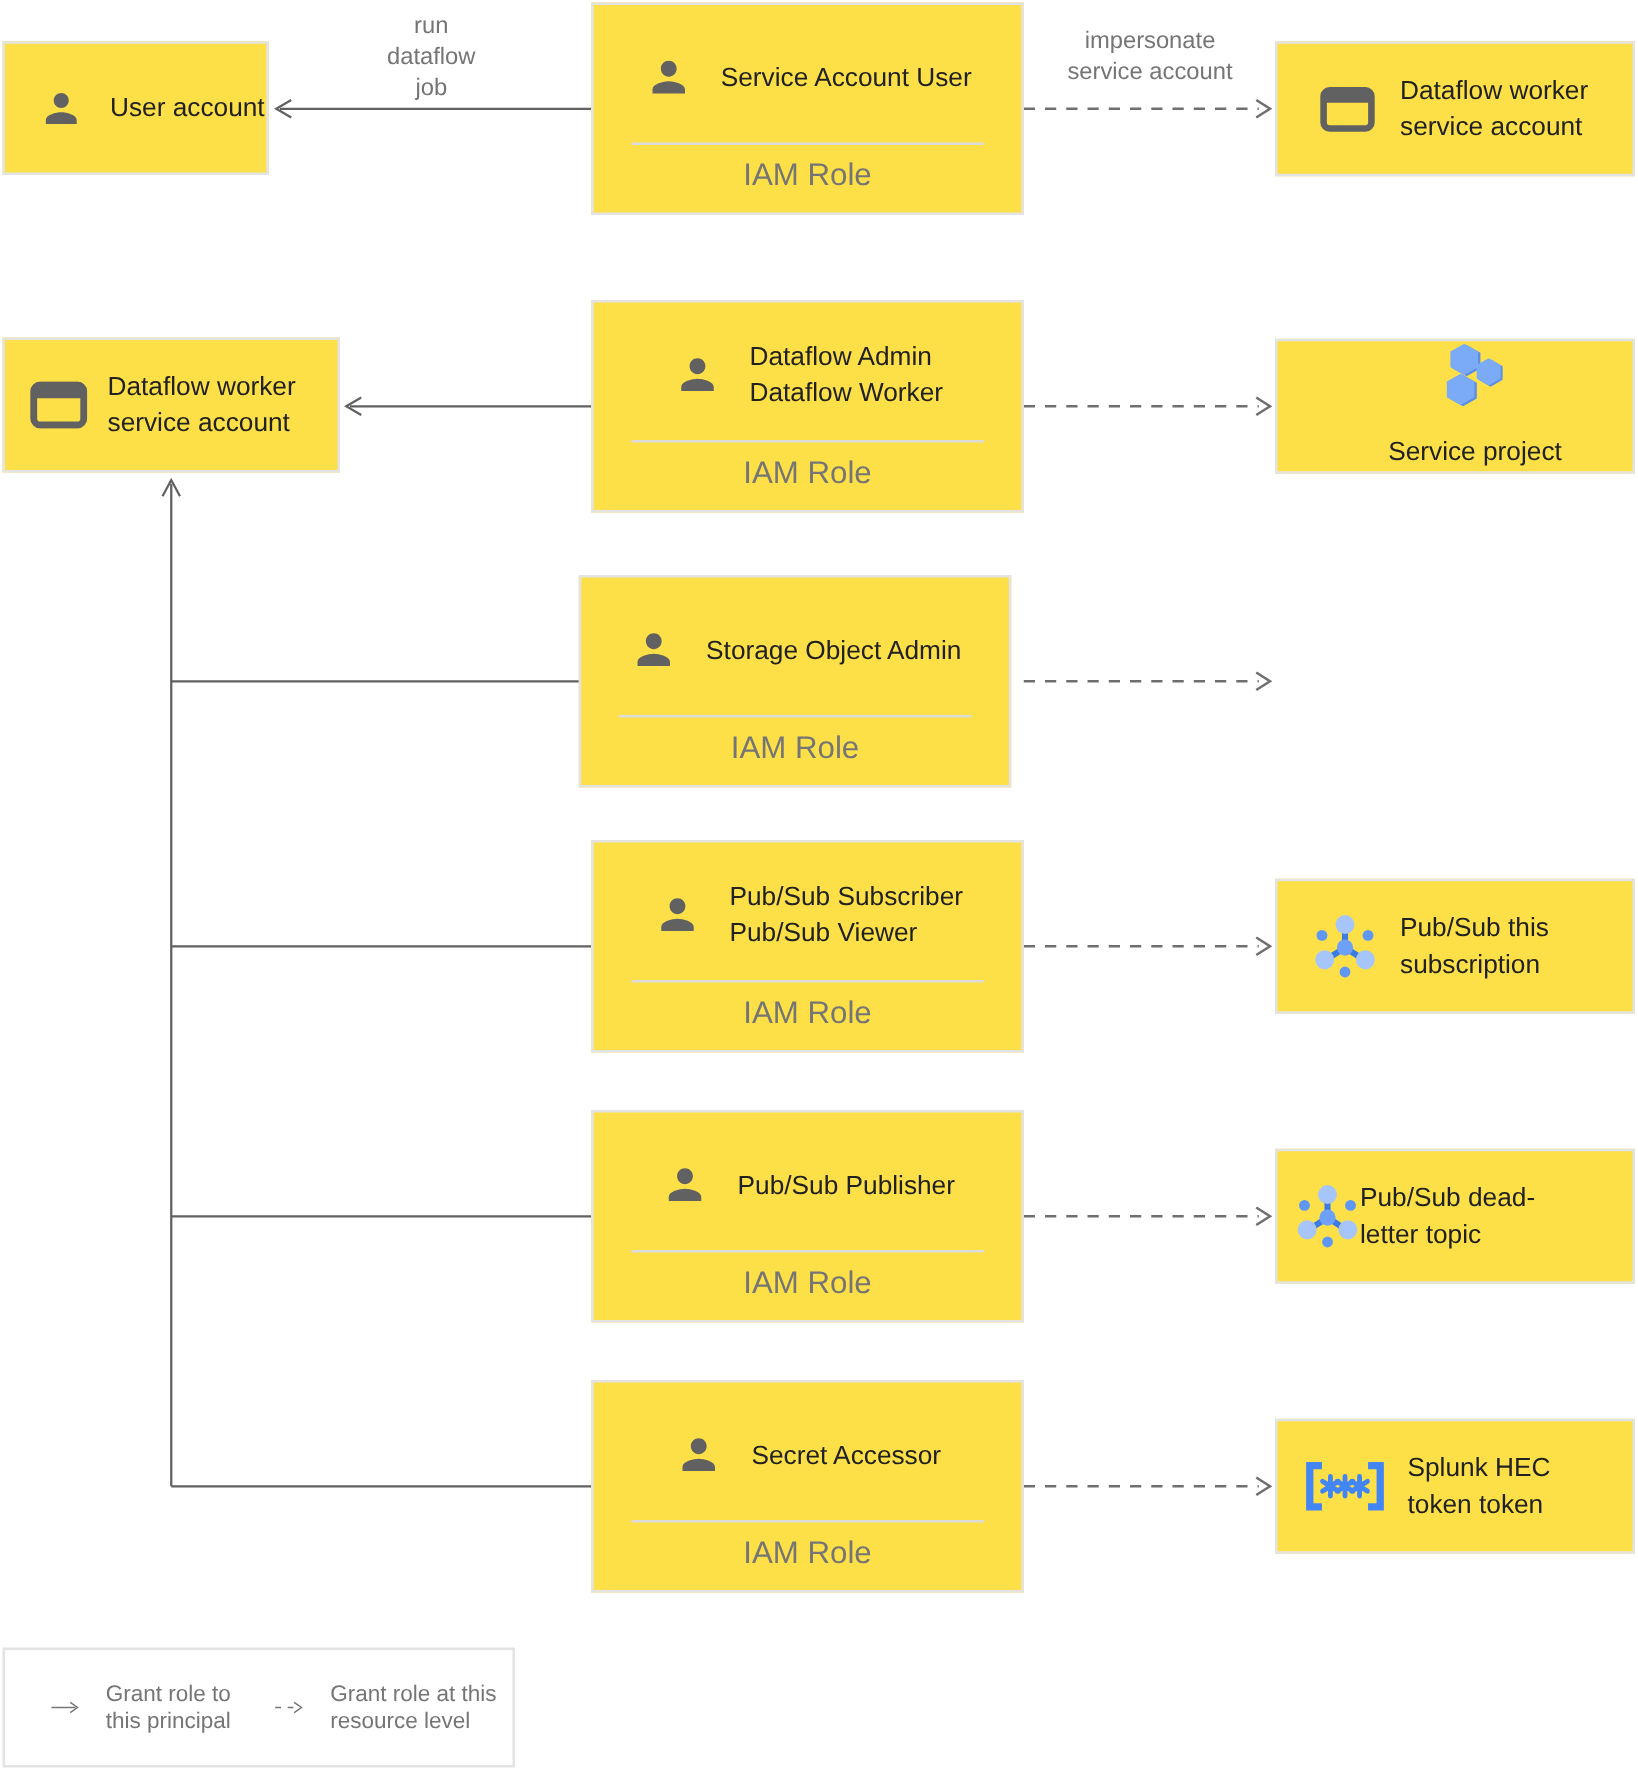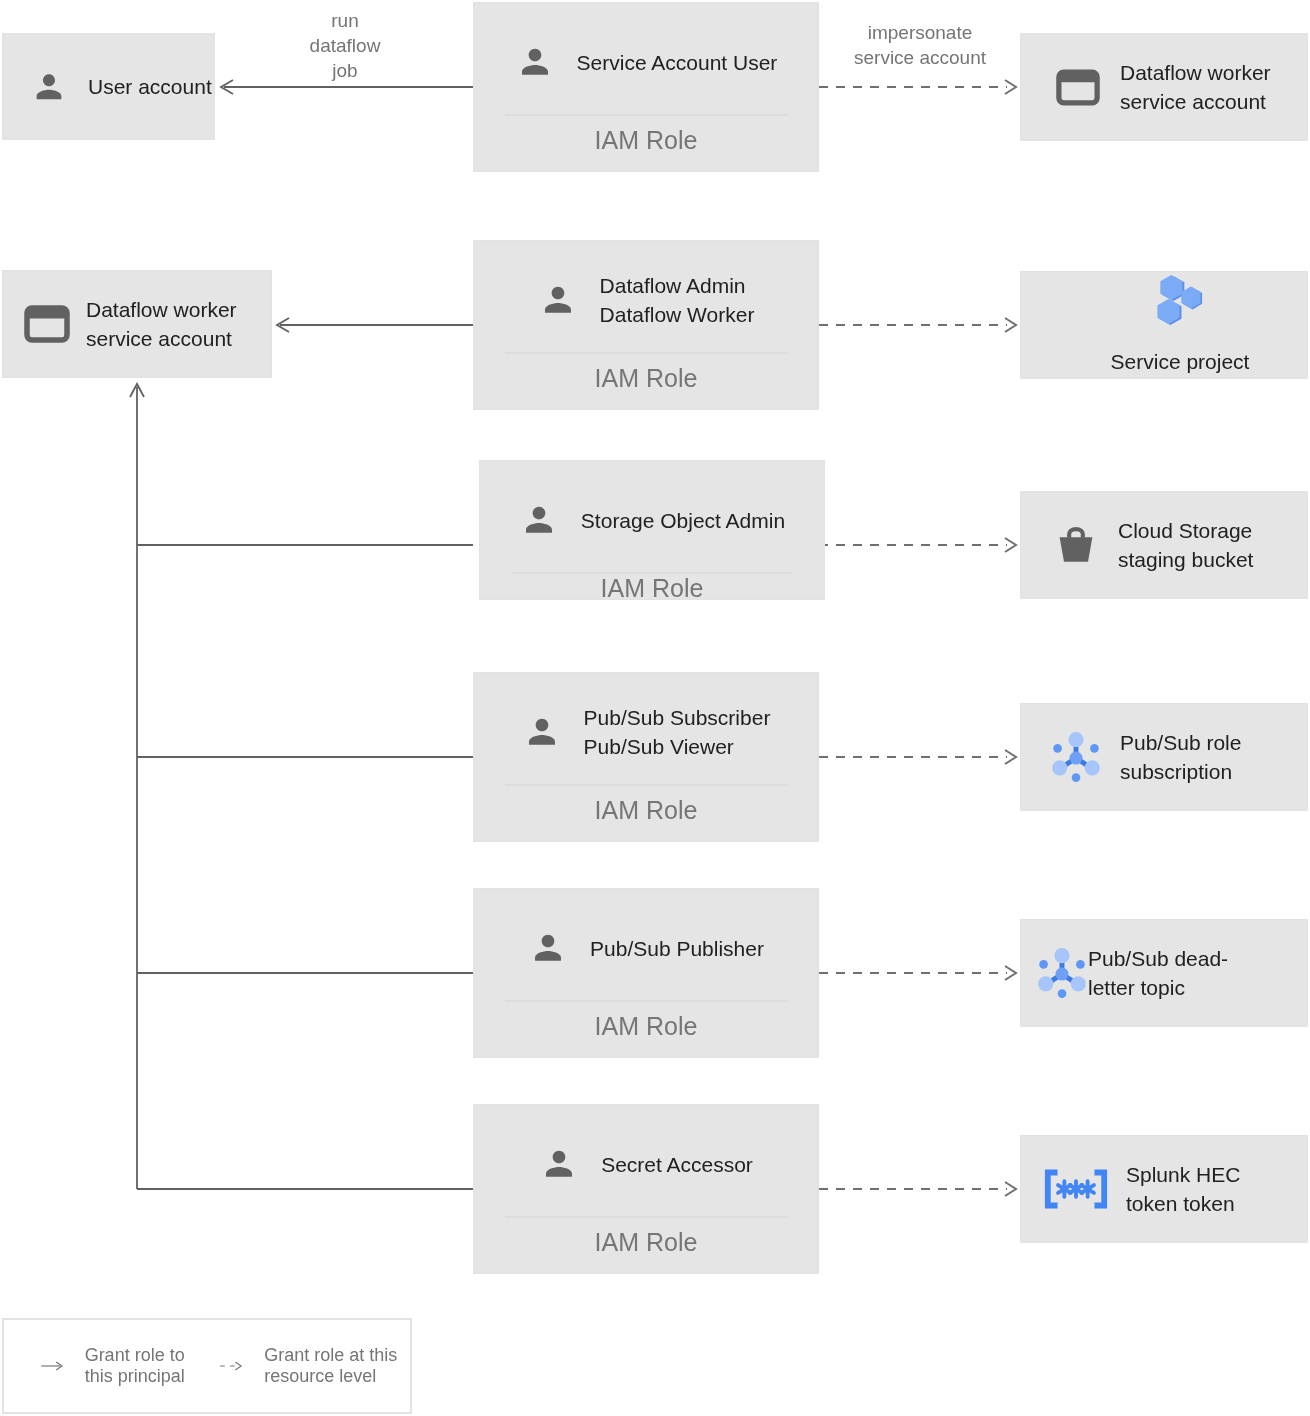--- a/index.html
+++ b/index.html
@@ -1,21 +1,21 @@
 <!DOCTYPE html>
 <html><head>
 <meta charset="utf-8">
 <style>
   html,body { margin:0; padding:0; background:#ffffff; }
   body { font-family:"Liberation Sans", sans-serif; }
   .canvas {
     position:relative; width:1310px; height:1416px; background:#ffffff; overflow:hidden;
   }
   .box {
-    position:absolute; background:#e5e5e5; border:2px solid #e3e3e3; box-sizing:border-box;
+    position:absolute; background:#fde047; border:2px solid #e3e3e3; box-sizing:border-box;
   }
   
   .entity-box { display:flex; align-items:center; }
   .entity-label {
     font-size:21px; line-height:29px; color:#212121;
   }
   
   .role-box { display:flex; flex-direction:column; }
   .role-top {
     flex:0 0 104px; display:flex; align-items:center; justify-content:center; gap:22px;
@@ -122,21 +122,21 @@
       </svg>
       <div class="role-title">
         <div>Dataflow Admin</div>
         <div>Dataflow Worker</div>
       </div>
     </div>
     <div class="role-divider"></div>
     <div class="role-footer">IAM Role</div>
   </div>
 
-  <div class="box role-box" style="left:479px; top:460px; width:346px; height:140px;">
+  <div class="box role-box" style="left:463px; top:460px; width:346px; height:170px;">
     <div class="role-top">
       <svg class="icon" width="40" height="40" viewBox="0 0 24 24">
         <path fill="#616161" d="M12 11.6c2.1 0 3.8-1.7 3.8-3.8S14.1 4 12 4 8.2 5.7 8.2 7.8s1.7 3.8 3.8 3.8zm0 2.2c-2.6 0-7.8 1.3-7.8 3.9v2h15.6v-2c0-2.6-5.2-3.9-7.8-3.9z"></path>
       </svg>
       <div class="role-title">Storage Object Admin</div>
     </div>
     <div class="role-divider"></div>
     <div class="role-footer">IAM Role</div>
   </div>
 
@@ -191,44 +191,37 @@
         <polygon points="16,2 27.5,8.5 27.5,21.5 16,28 4.5,21.5 4.5,8.5" fill="#7BAAF7"></polygon>
         <polygon points="15,28 26.5,34.5 26.5,47.5 15,54 3.5,47.5 3.5,34.5" fill="#5C8EE6"></polygon>
         <polygon points="13,27 24.5,33.5 24.5,46.5 13,53 1.5,46.5 1.5,33.5" fill="#7BAAF7"></polygon>
         <polygon points="38,15 48,20.7 48,32 38,37.8 28,32 28,20.7" fill="#5C8EE6"></polygon>
         <polygon points="36.4,14 46.4,19.7 46.4,31 36.4,36.8 26.4,31 26.4,19.7" fill="#7BAAF7"></polygon>
       </g>
     </svg>
     <div class="entity-label">Service project</div>
   </div>
 
-  <div class="box entity-box" style="left:1020px; top:491px; width:288px; height:108px; padding-left:34px; gap:22px;">
-    <svg class="icon" width="40" height="42" viewBox="0 0 44 44">
-      <path d="M29.5 14 v-4 c0-3.5-3.4-5.5-7.5-5.5 s-7.5 2-7.5 5.5 v4" fill="none" stroke="#616161" stroke-width="4.5"></path>
-      <path d="M4 13.5 h36 l-4.8 27 H8.8 Z" fill="#616161"></path>
-    </svg>
-    <div class="entity-label" style="width:170px;">Cloud Storage staging bucket</div>
-  </div>
 
   <div class="box entity-box" style="left:1020px; top:703px; width:288px; height:108px; padding-left:28px; gap:18px;">
     <svg class="icon" width="52" height="52" viewBox="0 0 48 48">
       <g stroke="#3C7CE0" stroke-width="4.5" stroke-linecap="round">
         <line x1="24" y1="25" x2="24" y2="9"></line>
         <line x1="24" y1="25" x2="10" y2="34"></line>
         <line x1="24" y1="25" x2="38" y2="34"></line>
       </g>
       <circle cx="24" cy="8" r="7" fill="#A6C5FA"></circle>
       <circle cx="9" cy="34" r="7" fill="#A6C5FA"></circle>
       <circle cx="39" cy="34" r="7" fill="#A6C5FA"></circle>
       <circle cx="24" cy="25" r="6" fill="#6FA0F7"></circle>
       <circle cx="7" cy="16" r="4" fill="#5E97F6"></circle>
       <circle cx="41" cy="16" r="4" fill="#5E97F6"></circle>
       <circle cx="24" cy="43" r="4" fill="#5E97F6"></circle>
     </svg>
-    <div class="entity-label" style="width:170px;">Pub/Sub role subscription</div>
+    <div class="entity-label" style="width:170px;">Pub/Sub this subscription</div>
   </div>
 
   <div class="box entity-box" style="left:1020px; top:919px; width:288px; height:108px; padding-left:14px; gap:0;">
     <svg class="icon" width="52" height="52" viewBox="0 0 48 48">
       <g stroke="#3C7CE0" stroke-width="4.5" stroke-linecap="round">
         <line x1="24" y1="25" x2="24" y2="9"></line>
         <line x1="24" y1="25" x2="10" y2="34"></line>
         <line x1="24" y1="25" x2="38" y2="34"></line>
       </g>
       <circle cx="24" cy="8" r="7" fill="#A6C5FA"></circle>

